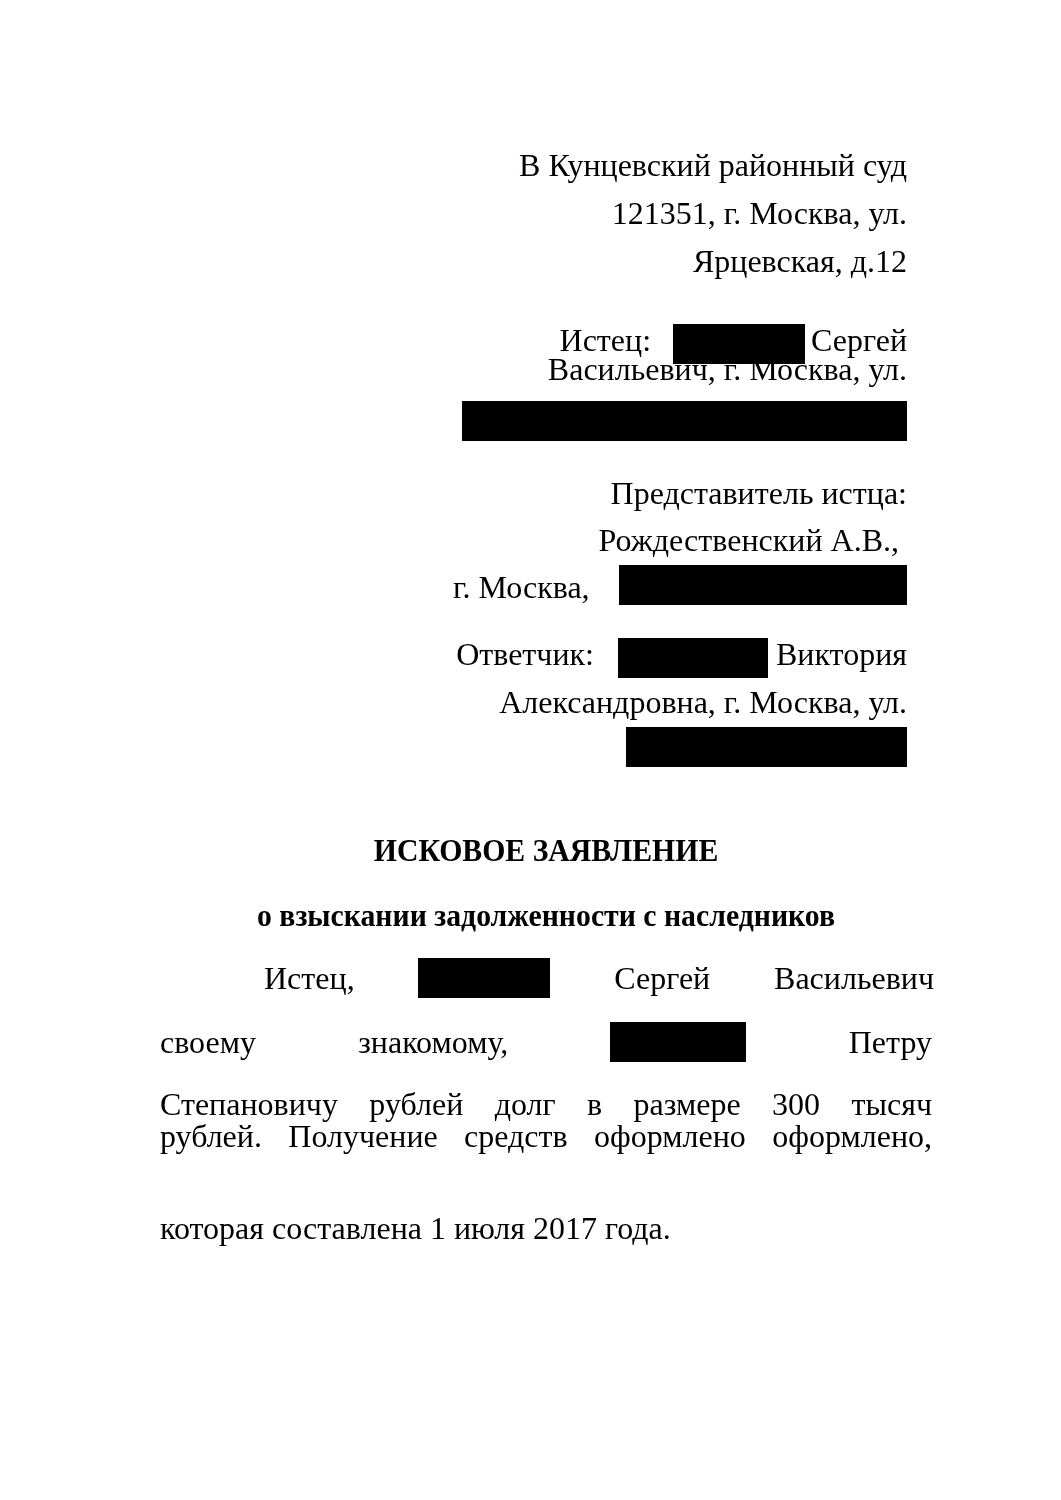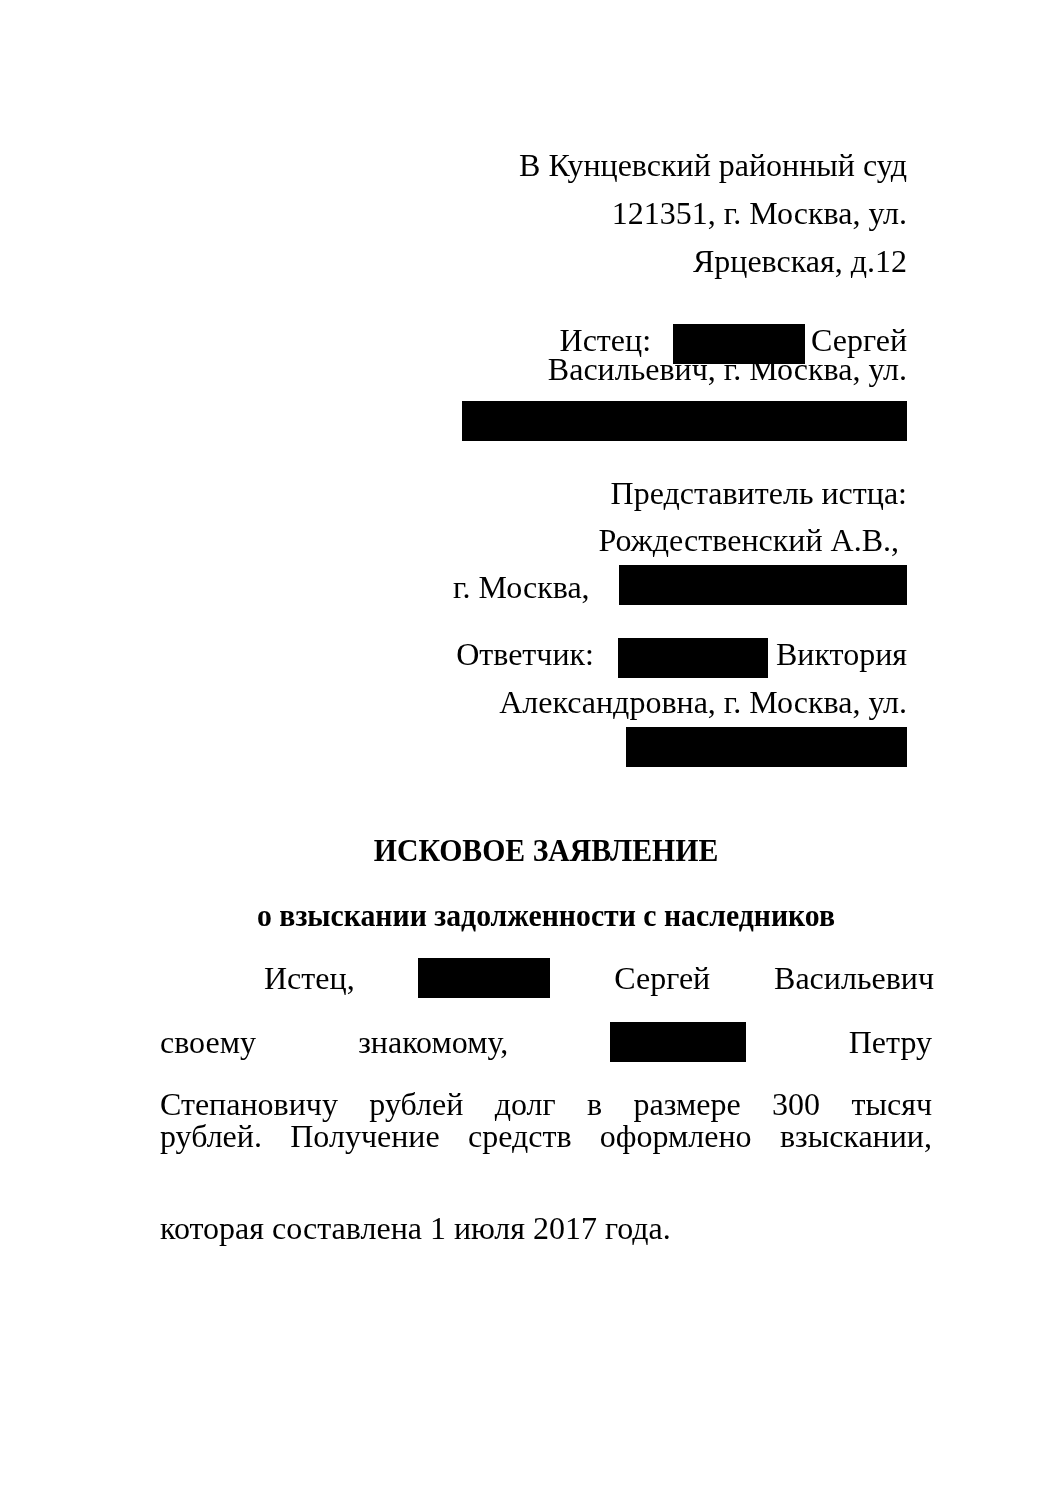--- a/index.html
+++ b/index.html
@@ -66,19 +66,19 @@
     <span>в</span>
     <span>размере</span>
     <span>300</span>
     <span>тысяч</span>
   </div>
   <div class="body-line" style="top:1116px;">
     <span>рублей.</span>
     <span>Получение</span>
     <span>средств</span>
     <span>оформлено</span>
-    <span>взыскании,</span>
+    <span>оформлено,</span>
   </div>
   <div class="body-line last" style="top:1208px;">
     <span>которая составлена 1 июля 2017 года.</span>
   </div>
 
 </div>
 
 </body></html>

